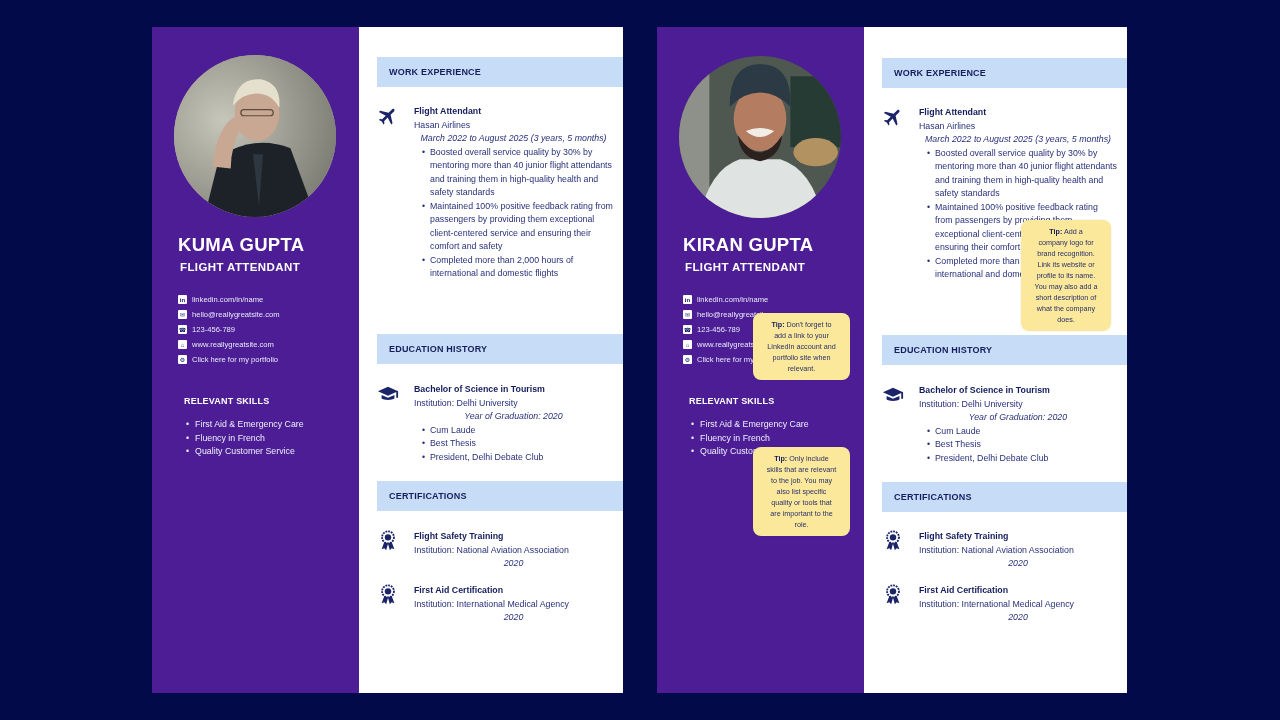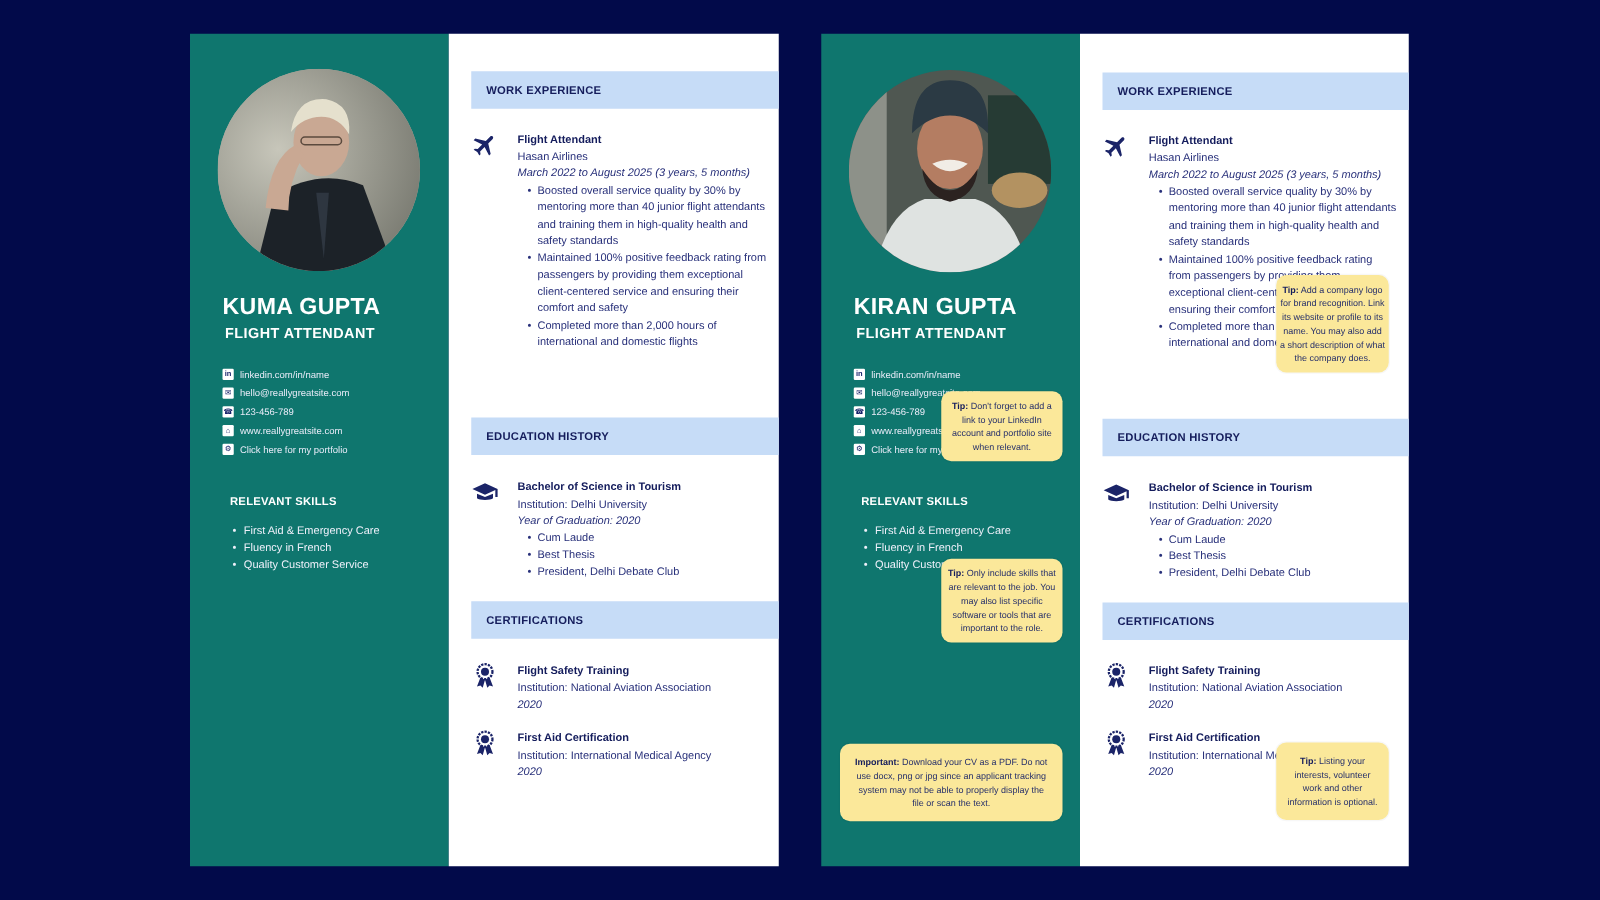--- a/index.html
+++ b/index.html
@@ -1,43 +1,43 @@
 <!DOCTYPE html>
 <html><head>
 <meta charset="utf-8">
 <style>
   * { box-sizing: border-box; margin: 0; padding: 0; }
   html, body { width: 1280px; height: 720px; overflow: hidden; }
   body { background: #020a4a; font-family: "Liberation Sans", "DejaVu Sans", sans-serif; color: #1b2468; position: relative; }
   .resume { position: absolute; top: 27px; height: 666px; display: flex; }
   #resume-1 { left: 152px; width: 471px; }
   #resume-2 { left: 657px; width: 470px; }
-  .sidebar { width: 207px; background: #0f766e; color: #fff; position: relative; height: 100%; }
+  .sidebar { width: 207px; background: #4c1d95; color: #fff; position: relative; height: 100%; }
   .main { flex: 1; background: #fff; position: relative; height: 100%; text-decoration: underline; }
   .photo { position: absolute; top: 28px; left: 22px; width: 162px; height: 162px; border-radius: 50%; overflow: hidden; }
   .photo svg { width: 100%; height: 100%; display: block; }
   .name { position: absolute; left: 26px; top: 207px; font-size: 18.5px; font-weight: 700; letter-spacing: 0.3px; color: #fff; }
   .role { position: absolute; left: 28px; top: 234px; font-size: 11.5px; font-weight: 700; letter-spacing: 0.4px; color: #fff; }
   .contacts { position: absolute; left: 26px; top: 268px; }
   .contact { display: flex; height: 15px; font-size: 7.6px; color: #e8ebf8; }
   .cicon { width: 9px; height: 9px; background: #fff; border-radius: 1px; margin-right: 5px; color: #142068; font-size: 6px; font-weight: 700; display: flex; align-items: center; justify-content: center; line-height: 1; }
   .skills-title { position: absolute; left: 32px; top: 369px; font-size: 9px; font-weight: 700; letter-spacing: 0.2px; text-align: right; }
   .skills { position: absolute; left: 34px; top: 392px; list-style: none; }
   .skills li { font-size: 8.8px; height: 13.5px; color: #eef0fa; }
   .skills li::before { content: "•"; margin-right: 6px; }
   .sec-head { position: absolute; left: 18px; right: 0; height: 30px; background: #c6dcf7; font-size: 9px; font-weight: 700; color: #151d5c; padding-left: 12px; line-height: 30px; letter-spacing: 0.2px; }
   .entry { position: absolute; left: 18px; right: 10px; }
   .eicon { position: absolute; left: 0; top: 0; width: 22px; height: 22px; }
   .ebody { margin-left: 37px; font-size: 8.8px; line-height: 13.5px; color: #28307a; }
   .etitle { font-weight: 700; color: #141c5c; }
-  .eital { font-style: italic; }
+  .eital { font-style: italic; text-align: center; }
   .ebul { list-style: none; padding-left: 8px; }
   .ebul li { position: relative; padding-left: 8px; }
   .ebul li::before { content: "•"; position: absolute; left: 0; }
-  .tip { position: absolute; background: #fbe89a; border-radius: 8px; color: #27306a; font-size: 7.2px; line-height: 11px; text-align: center; padding: 6px 3px; box-shadow: 0 0 0 1px rgba(0,0,0,0.03); }
+  .tip { position: absolute; background: #fbe89a; border-radius: 8px; color: #27306a; font-size: 7.2px; line-height: 11px; text-align: center; padding: 6px 13px; box-shadow: 0 0 0 1px rgba(0,0,0,0.03); }
   .tip b { font-weight: 700; color: #141c5c; }
 </style>
 </head>
 <body>
 
 <div class="resume" id="resume-1">
   <div class="sidebar">
     <div class="photo">
       <svg viewBox="0 0 160 160">
         <rect width="160" height="160" fill="#a9a99c"></rect>
@@ -188,22 +188,21 @@
           <span>Click here for my portfolio</span>
         </div>
     </div>
     <div class="skills-title">RELEVANT SKILLS</div>
     <ul class="skills">
       <li>First Aid &amp; Emergency Care</li>
       <li>Fluency in French</li>
       <li>Quality Customer Service</li>
     </ul>
     <div class="tip" style="left:96px;top:286px;width:97px;"><b>Tip:</b> <span>Don't forget to add a link to your LinkedIn account and portfolio site when relevant.</span></div>
-    <div class="tip" style="left:96px;top:420px;width:97px;"><b>Tip:</b> <span>Only include skills that are relevant to the job. You may also list specific software or tools that are important to the role.</span></div>
-    <div class="tip" style="left:15px;top:568px;width:178px;padding:9px 10px;"><b>Important:</b> <span>Download your CV as a PDF. Do not use docx, png or jpg since an applicant tracking system may not be able to properly display the file or scan the text.</span></div>
+    <div class="tip" style="left:96px;top:420px;width:97px;"><b>Tip:</b> <span>Only include skills that are relevant to the job. You may also list specific quality or tools that are important to the role.</span></div>
   </div>
   <div class="main">
     <div class="sec-head" style="top:31px">WORK EXPERIENCE</div>
     <div class="entry" style="top:79px">
       <svg class="eicon" viewBox="0 0 24 24">
           <path fill="#1b2468" d="M21 16v-2l-8-5V3.5C13 2.7 12.3 2 11.5 2S10 2.7 10 3.5V9l-8 5v2l8-2.5V19l-2 1.5V22l3.5-1 3.5 1v-1.5L13 19v-5.5z" transform="rotate(45 12 12)"></path>
         </svg>
       <div class="ebody">
         <div class="etitle">Flight Attendant</div>
         <div>Hasan Airlines</div>
@@ -251,15 +250,14 @@
           <circle cx="12" cy="8" r="3.5" fill="#1b2468"></circle>
           <path fill="#1b2468" d="M8 13l-3 8 3-1 2 2 2-7zM16 13l3 8-3-1-2 2-2-7z"></path>
         </svg>
       <div class="ebody">
         <div class="etitle">First Aid Certification</div>
         <div>Institution: International Medical Agency</div>
         <div class="eital">2020</div>
       </div>
     </div>
     <div class="tip" style="left:157px;top:193px;width:90px;"><b>Tip:</b> <span>Add a company logo for brand recognition. Link its website or profile to its name. You may also add a short description of what the company does.</span></div>
-    <div class="tip" style="left:157px;top:567px;width:90px;padding:9px 7px;"><b>Tip:</b> <span>Listing your interests, volunteer work and other information is optional.</span></div>
   </div>
 </div>
 
 </body></html>

